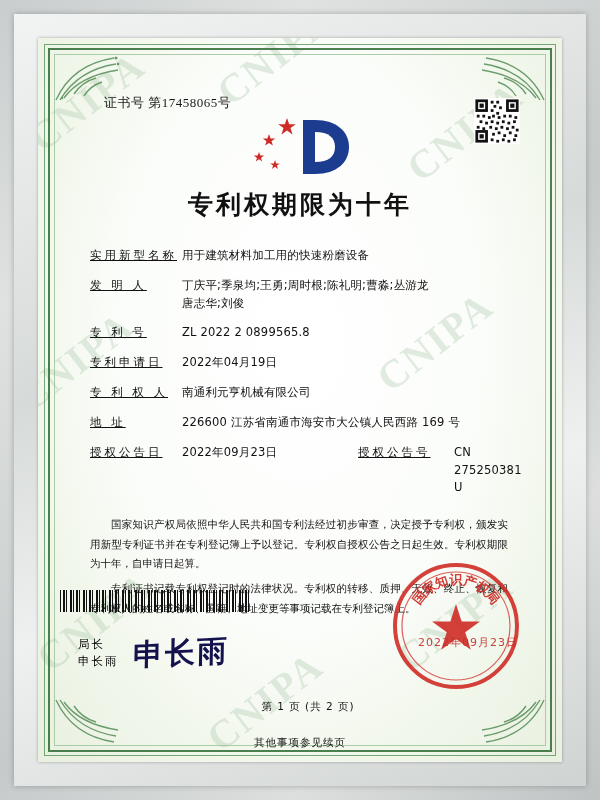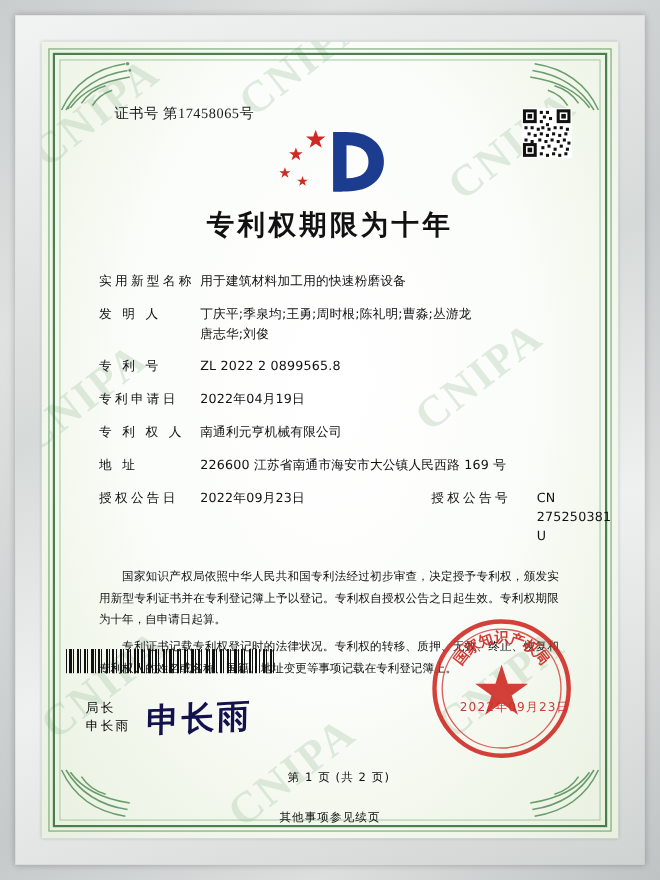--- a/index.html
+++ b/index.html
@@ -131,31 +131,31 @@
   .field-row {
     display: flex;
     align-items: flex-start;
     margin-bottom: 12px;
   }
   .field-label {
     width: 92px;
     flex: 0 0 92px;
     letter-spacing: 3px;
     white-space: nowrap;
+    text-decoration: underline;
   }
   .field-value {
     flex: 1 1 auto;
     letter-spacing: .2px;
   }
   .field-value .line2 { display: block; }
   .pair-row {
     display: flex;
     align-items: flex-start;
     margin-bottom: 12px;
-    gap: 34px;
   }
   .pair-row .half { display: flex; }
   .pair-row .half.first { width: 268px; flex: 0 0 268px; }
   .pair-row .half .field-label { width: 92px; flex: 0 0 92px; }
   .pair-row .half.second .field-label { width: 96px; flex: 0 0 96px; }
 
   .paragraphs {
     margin-top: 18px;
     padding: 0 18px 0 16px;
     font-family: "DejaVu Sans", sans-serif;

